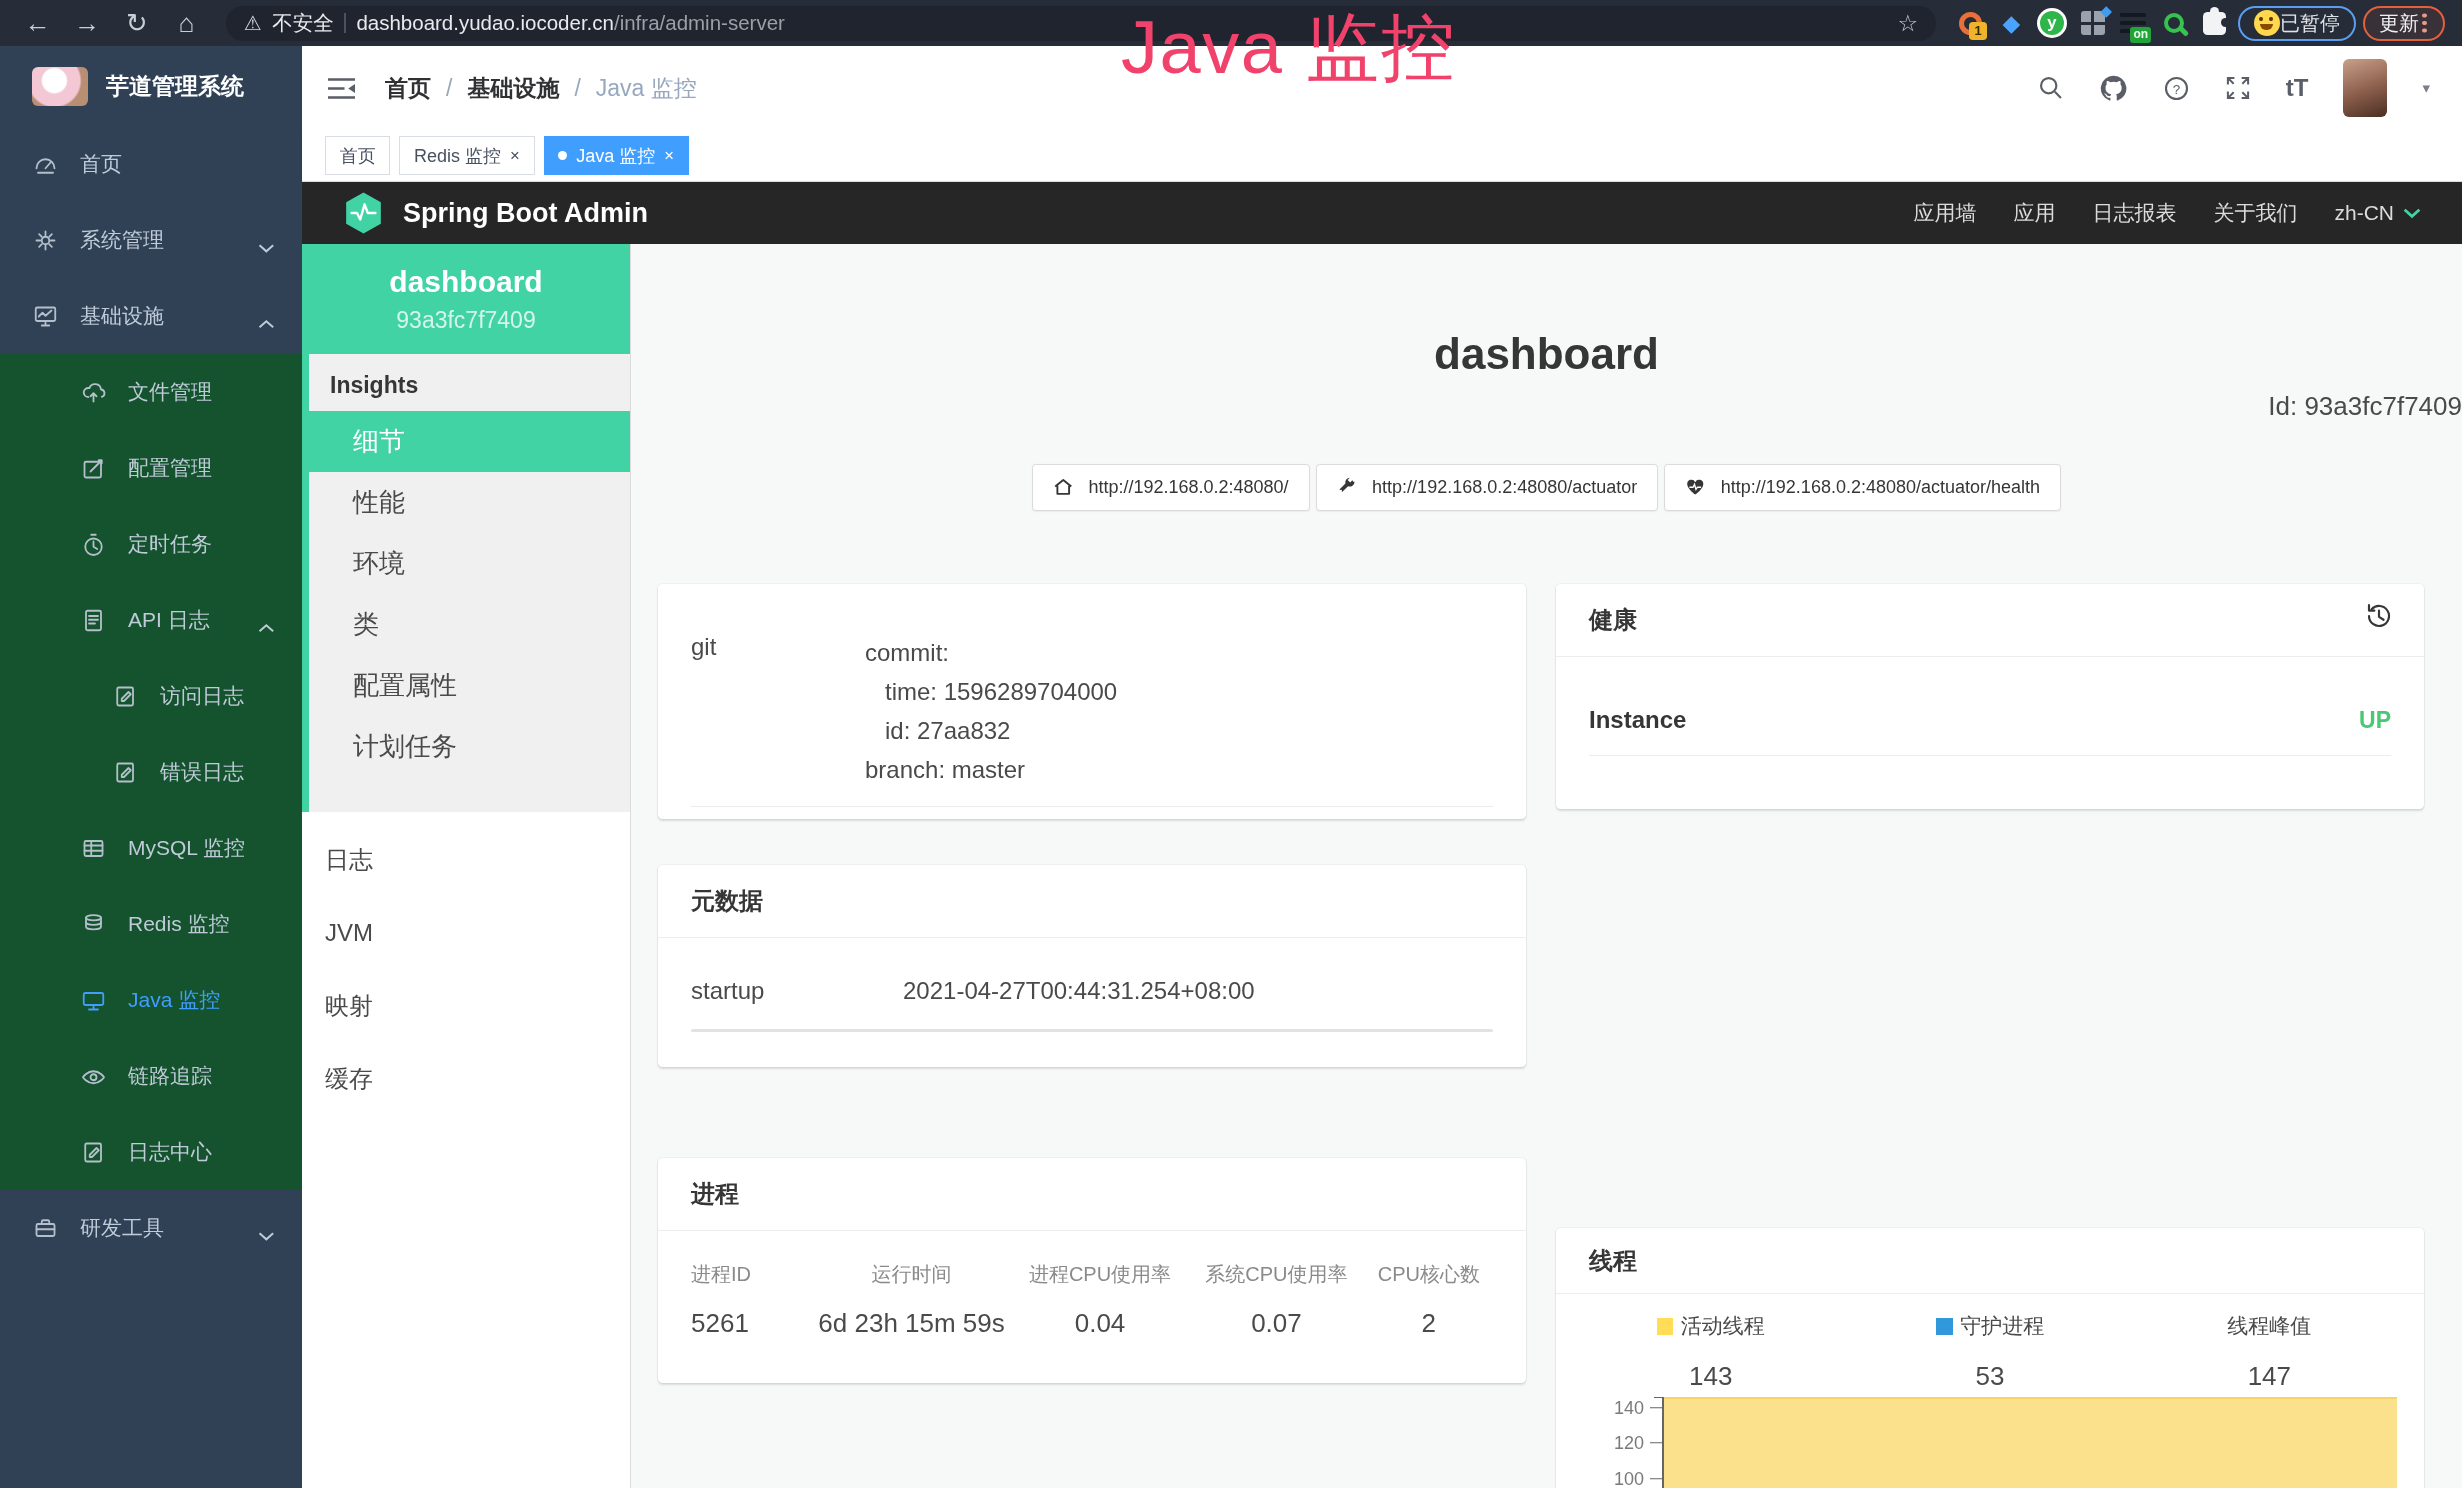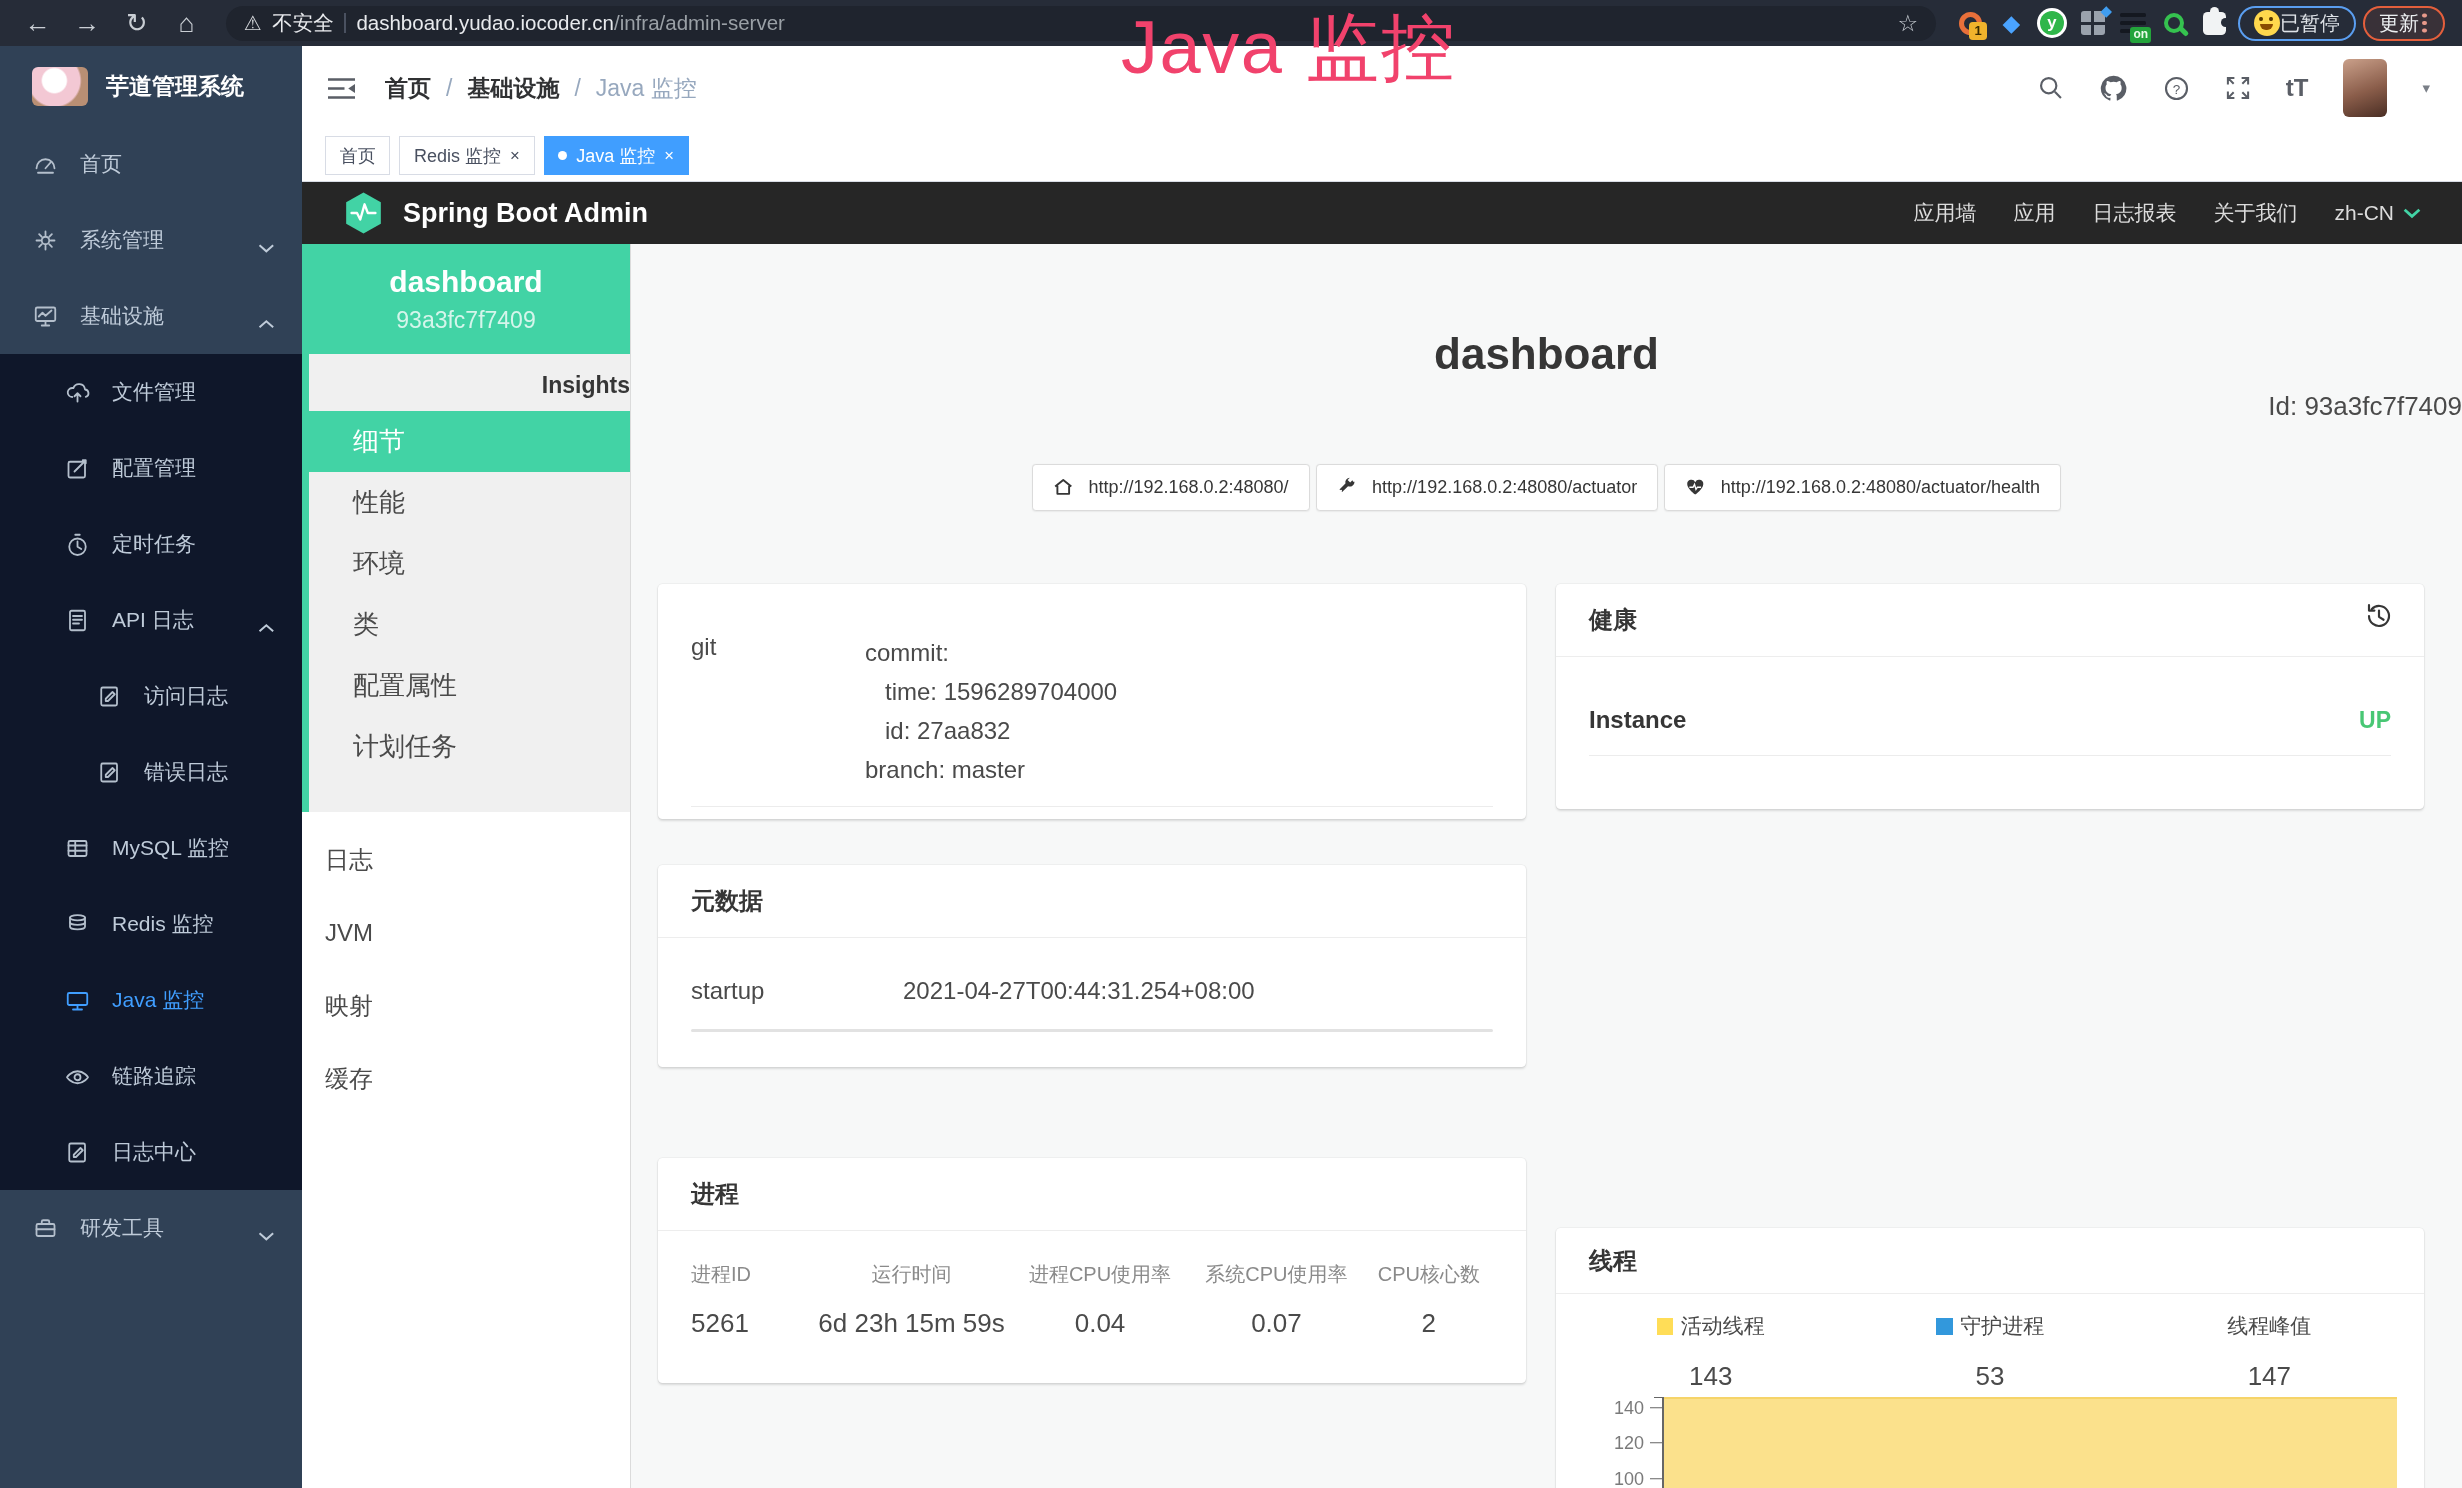--- a/index.html
+++ b/index.html
@@ -48,21 +48,21 @@
   
   #sidebar { left:0; top:46px; width:302px; height:1443px; background:#304156; color:#bfcbd9; }
   #logo-row { height:80px; display:flex; align-items:center; padding-left:32px; gap:18px; }
   #logo-img { width:56px; height:39px; border-radius:6px; background:radial-gradient(circle at 40% 35%, #fff 0 28%, #f3c8d4 32% 60%, #b98f74 65%); }
   #app-title { color:#fff; font-size:23px; font-weight:bold; }
   .mi { display:flex; align-items:center; height:76px; padding-left:32px; gap:21px; font-size:21px; position:relative; }
   .mi .lbl { color:#bfcbd9; }
   .mi.lvl2 { padding-left:64px; }
   .mi.lvl3 { padding-left:96px; }
   .mi.active .lbl { color:#409eff; }
-  #submenu { background:#0f172a; }
+  #submenu { background:#14532d;padding-left:16px; }
   .chev { position:absolute; right:27px; width:16.7px; height:10.6px; }
   .sic { width:27px; height:27px; flex:none; stroke:#b4bfcc; fill:none; stroke-width:2.4; stroke-linecap:round; stroke-linejoin:round; }
   .mi.active .sic { stroke:#409eff; }
   .chev svg{ width:16.7px;height:10.6px; stroke:#bfcbd9; fill:none; stroke-width:2.6; }
 
   
   #navbar { left:302px; top:46px; width:2161px; height:85px; background:#fff; display:flex; align-items:center; border-bottom:0.8px solid #f2f2f2; }
   #hamburger { margin-left:23px; width:33px; height:27px; }
   #hamburger svg { width:33px; height:27px; stroke:#5a5e66; stroke-width:3.4; fill:#5a5e66; }
   #breadcrumb { margin-left:27px; font-size:23px; display:flex; align-items:center; gap:15px; }
@@ -88,21 +88,21 @@
   #sba-brand span { color:#fff; font-size:27px; font-weight:600; }
   #sba-nav { margin-left:auto; display:flex; align-items:center; gap:37px; font-size:21px; color:#dcdcdc; }
   #sba-lang { display:flex; align-items:center; gap:9px; }
   #sba-lang svg { width:18px; height:12px; stroke:#42d3a5; stroke-width:3.4; fill:none; }
 
   
   #sba-side { left:302px; top:244px; width:329px; height:1244px; background:#fff; border-right:0.8px solid #dbdbdb; }
   #sba-app { background:#42d3a5; padding:21px 7.6px 20px; text-align:center; }
   #sba-app .nm { color:#fff; font-size:30px; font-weight:bold; }
   #sba-app .id { color:rgba(255,255,255,.78); font-size:23px; margin-top:7.6px; }
-  #insights-group { background:#f0f0f0; border-left:7.6px solid #42d3a5; padding-bottom:35px;text-align:right; }
+  #insights-group { background:#f0f0f0; border-left:7.6px solid #42d3a5; padding-bottom:35px; }
   #insights-label { padding:18px 0 12px 21px; font-size:23px; font-weight:600; color:#363636; }
   .gi { height:61px; display:flex; align-items:center; padding-left:44px; font-size:26px; color:#4a4a4a; }
   .gi.active { background:#42d3a5; color:#fff; }
   .pi { height:73px; display:flex; align-items:center; padding-left:23px; font-size:24px; color:#4a4a4a; }
   #plain-items { padding-top:12px; }
 
   
   #sba-content { left:631px; top:244px; width:1831px; height:1244px; background:#f7f8f8; overflow:hidden; }
   #page-title { text-align:center; margin-top:85px; font-size:44px; font-weight:bold; color:#363636; }
   #page-id { text-align:right; margin-top:12px; font-size:26px; color:#4a4a4a; }

